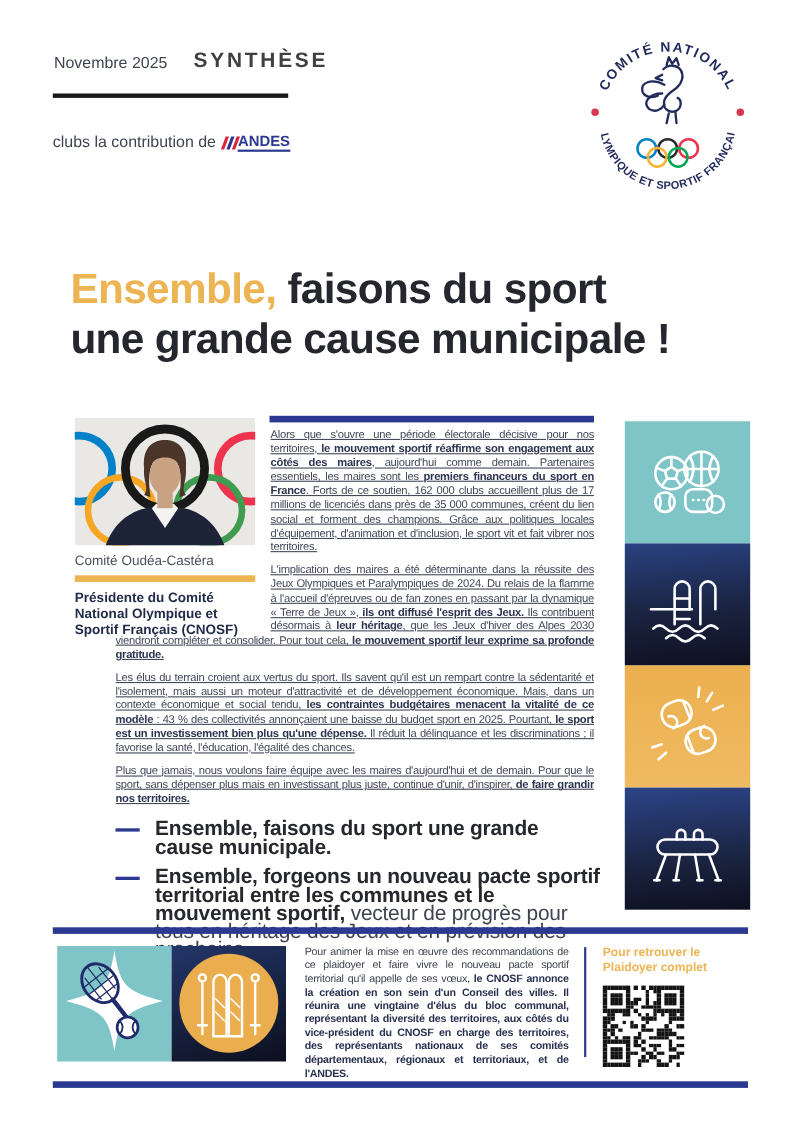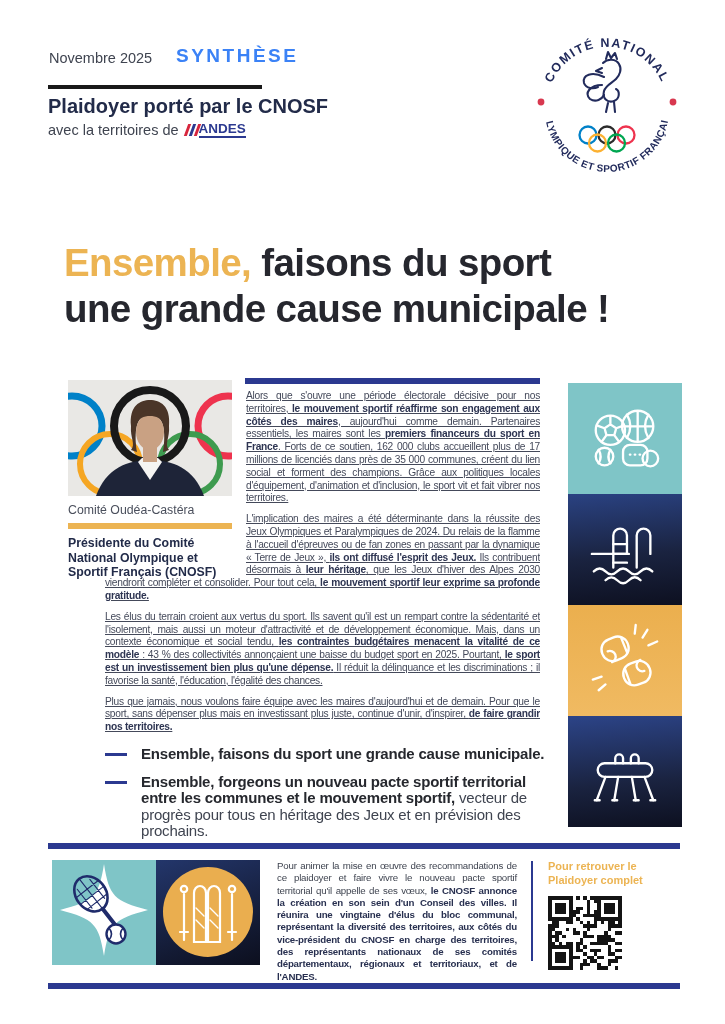--- a/index.html
+++ b/index.html
@@ -2,21 +2,21 @@
 <html><head>
 <meta charset="utf-8">
 <style>
   html,body{margin:0;padding:0;background:#ffffff;}
   .page{position:relative;width:725px;height:1024px;background:#ffffff;overflow:hidden;
         font-family:"Liberation Sans",sans-serif;margin:0 auto;}
 
   
   .h-date{position:absolute;left:49px;top:50px;font-size:14.5px;color:#3F4450;}
   .h-label{position:absolute;left:176px;top:45px;font-size:19px;font-weight:bold;
-           letter-spacing:2.5px;color:#3b82f6;}
+           letter-spacing:2.5px;color:#404040;}
   .h-rule{position:absolute;left:48px;top:85px;width:214px;height:4px;background:#191919;}
   .h-title{position:absolute;left:48px;top:95px;font-size:20px;font-weight:bold;color:#222B49;}
   .h-sub{position:absolute;left:48px;top:122px;font-size:14.5px;color:#3F4450;
          display:flex;align-items:center;gap:7px;}
   .andes{display:inline-flex;align-items:center;gap:0;}
   .andes-stripes{display:inline-flex;gap:2px;transform:skewX(-20deg);}
   .stripe{width:3px;height:12px;}
   .andes-name{font-weight:bold;color:#2B3990;font-size:13.5px;
               border-bottom:2px solid #2B3990;line-height:1.05;}
 
@@ -41,21 +41,21 @@
              color:#44495A;text-decoration:underline;}
   .float-spacer{float:left;width:141px;height:176px;}
   .main-text p{margin:0 0 8px 0;}
   .b{font-weight:bold;color:#2E3552;}
   .accent{color:#ECB453;}
 
   
   .bullets{position:absolute;left:105px;top:746px;width:442px;}
   .bullet{display:flex;gap:14px;margin-bottom:11px;}
   .dash{flex:0 0 22px;height:3px;background:#2B3990;margin-top:7px;}
-  .bullet-text{font-size:15px;line-height:16.5px;color:#3F4450;letter-spacing:-0.2px;}
+  .bullet-text{font-size:19px;line-height:16.5px;color:#3F4450;letter-spacing:-0.2px;}
   .bullet-text .b{color:#26282E;}
 
   
   .sidebar{position:absolute;left:568px;top:383px;width:114px;}
   .tile{width:114px;height:111px;display:flex;align-items:center;justify-content:center;}
   .tile-teal{background:#7FC5C7;}
   .tile-navy1{background:linear-gradient(175deg,#2A4282 0%,#1A2340 55%,#0D1020 100%);}
   .tile-gold{background:linear-gradient(180deg,#EBAF4E,#F0BA62);}
   .tile-navy2{background:linear-gradient(175deg,#2C4488 0%,#1A2340 60%,#0D1020 100%);}
   .tile svg{display:block;}
@@ -79,23 +79,22 @@
   .qr .on{background:#141414;}
 </style>
 </head>
 <body>
 
 <div class="page">
 
   <div class="h-date">Novembre 2025</div>
   <div class="h-label">SYNTHÈSE</div>
   <div class="h-rule"></div>
-  <div class="h-title">Plaidoyer porté par le CNOSF</div>
   <div class="h-sub">
-    <span>avec la territoires de</span>
+    <span>clubs la contribution de</span>
     <span class="andes">
       <span class="andes-stripes">
         <span class="stripe" style="background:#D7263D"></span>
         <span class="stripe" style="background:#2B3990"></span>
         <span class="stripe" style="background:#D7263D"></span>
       </span>
       <span class="andes-name">ANDES</span>
     </span>
   </div>
 

